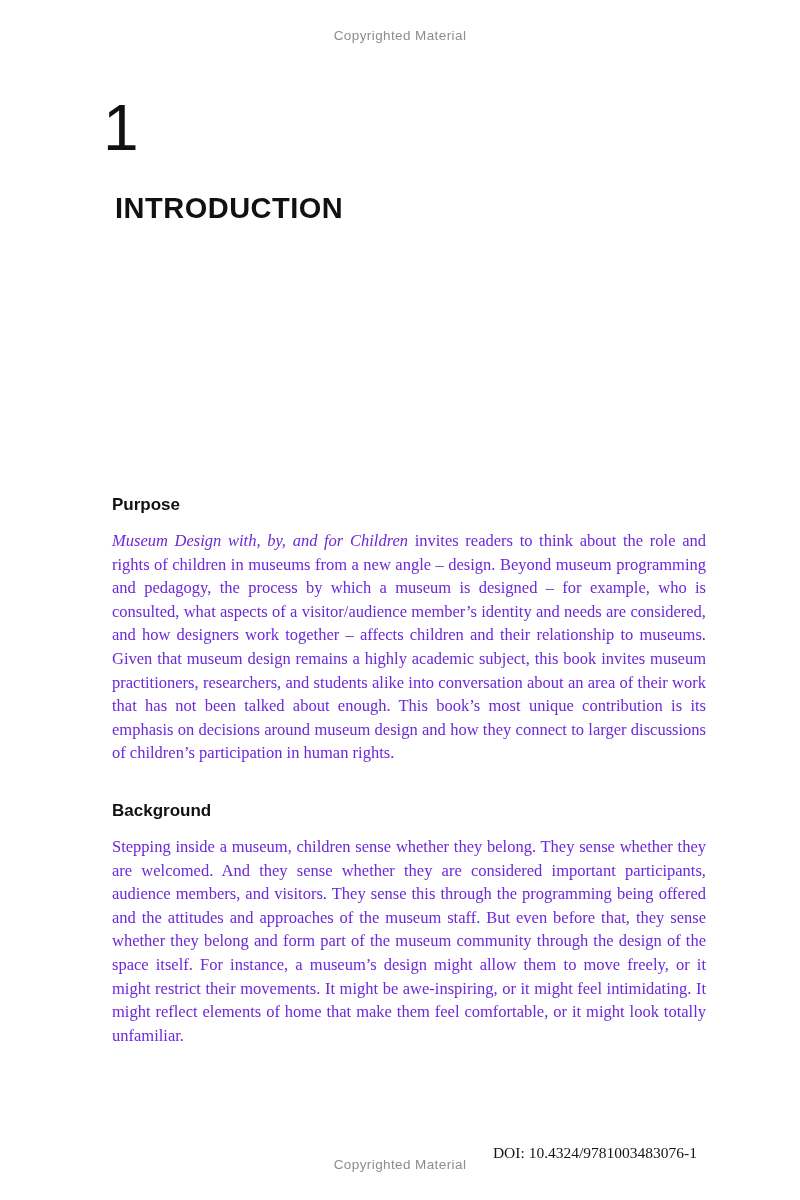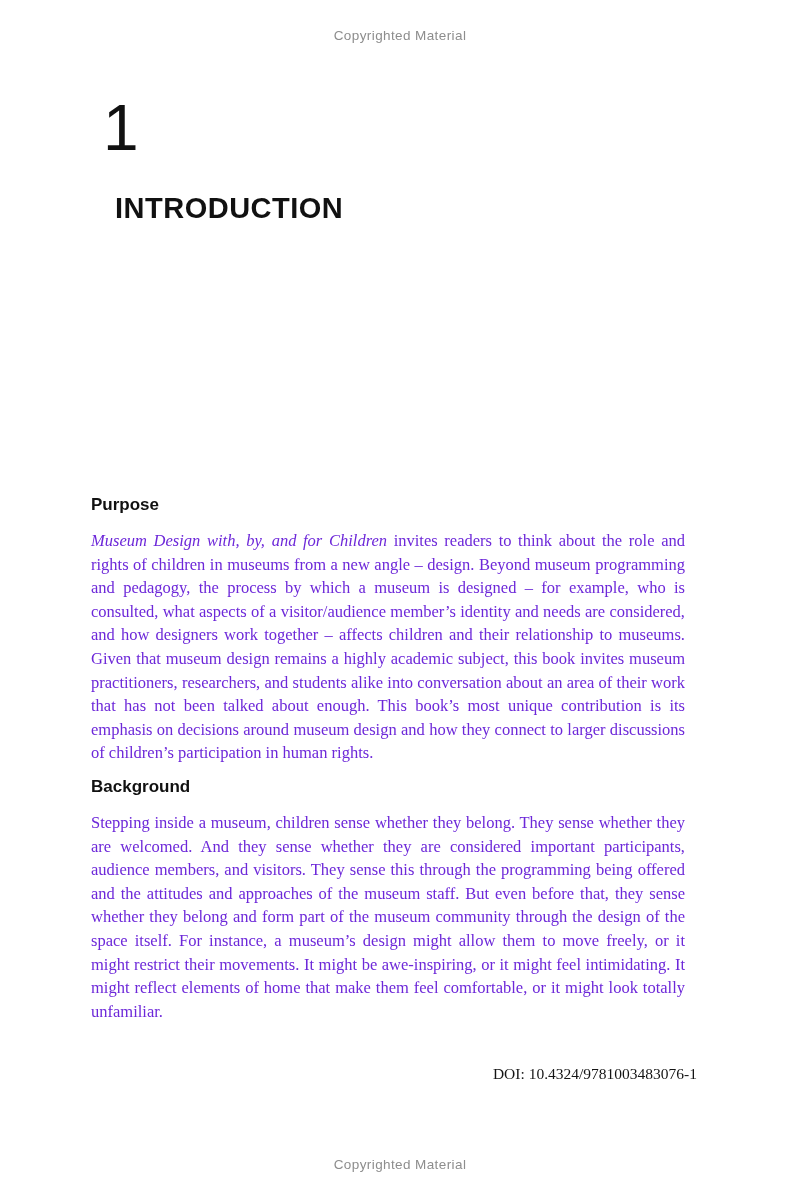--- a/index.html
+++ b/index.html
@@ -43,45 +43,45 @@
     font-family: "Liberation Sans", sans-serif;
     font-weight: 700;
     font-size: 29px;
     letter-spacing: 0.5px;
     color: #111111;
     margin-left: 12px;
   }
   .content {
     position: absolute;
     top: 495px;
-    left: 91px;
+    left: 112px;
     width: 594px;
   }
   .section-heading {
     font-family: "Liberation Sans", sans-serif;
     font-weight: 700;
     font-size: 17px;
     color: #111111;
     margin-bottom: 14px;
   }
   .body-para {
     font-size: 16.5px;
     line-height: 23.6px;
     text-align: justify;
     color: #6d28d9;
   }
   .body-para em {
     font-style: italic;
   }
   .section + .section {
-    margin-top: 12px;
+    margin-top: 36px;
   }
   .doi {
     position: absolute;
-    top: 1065px;
+    top: 1144px;
     right: 103px;
     font-size: 15.5px;
     color: #141414;
   }
 </style>
 </head>
 <body>
 
 <div class="page">
 

